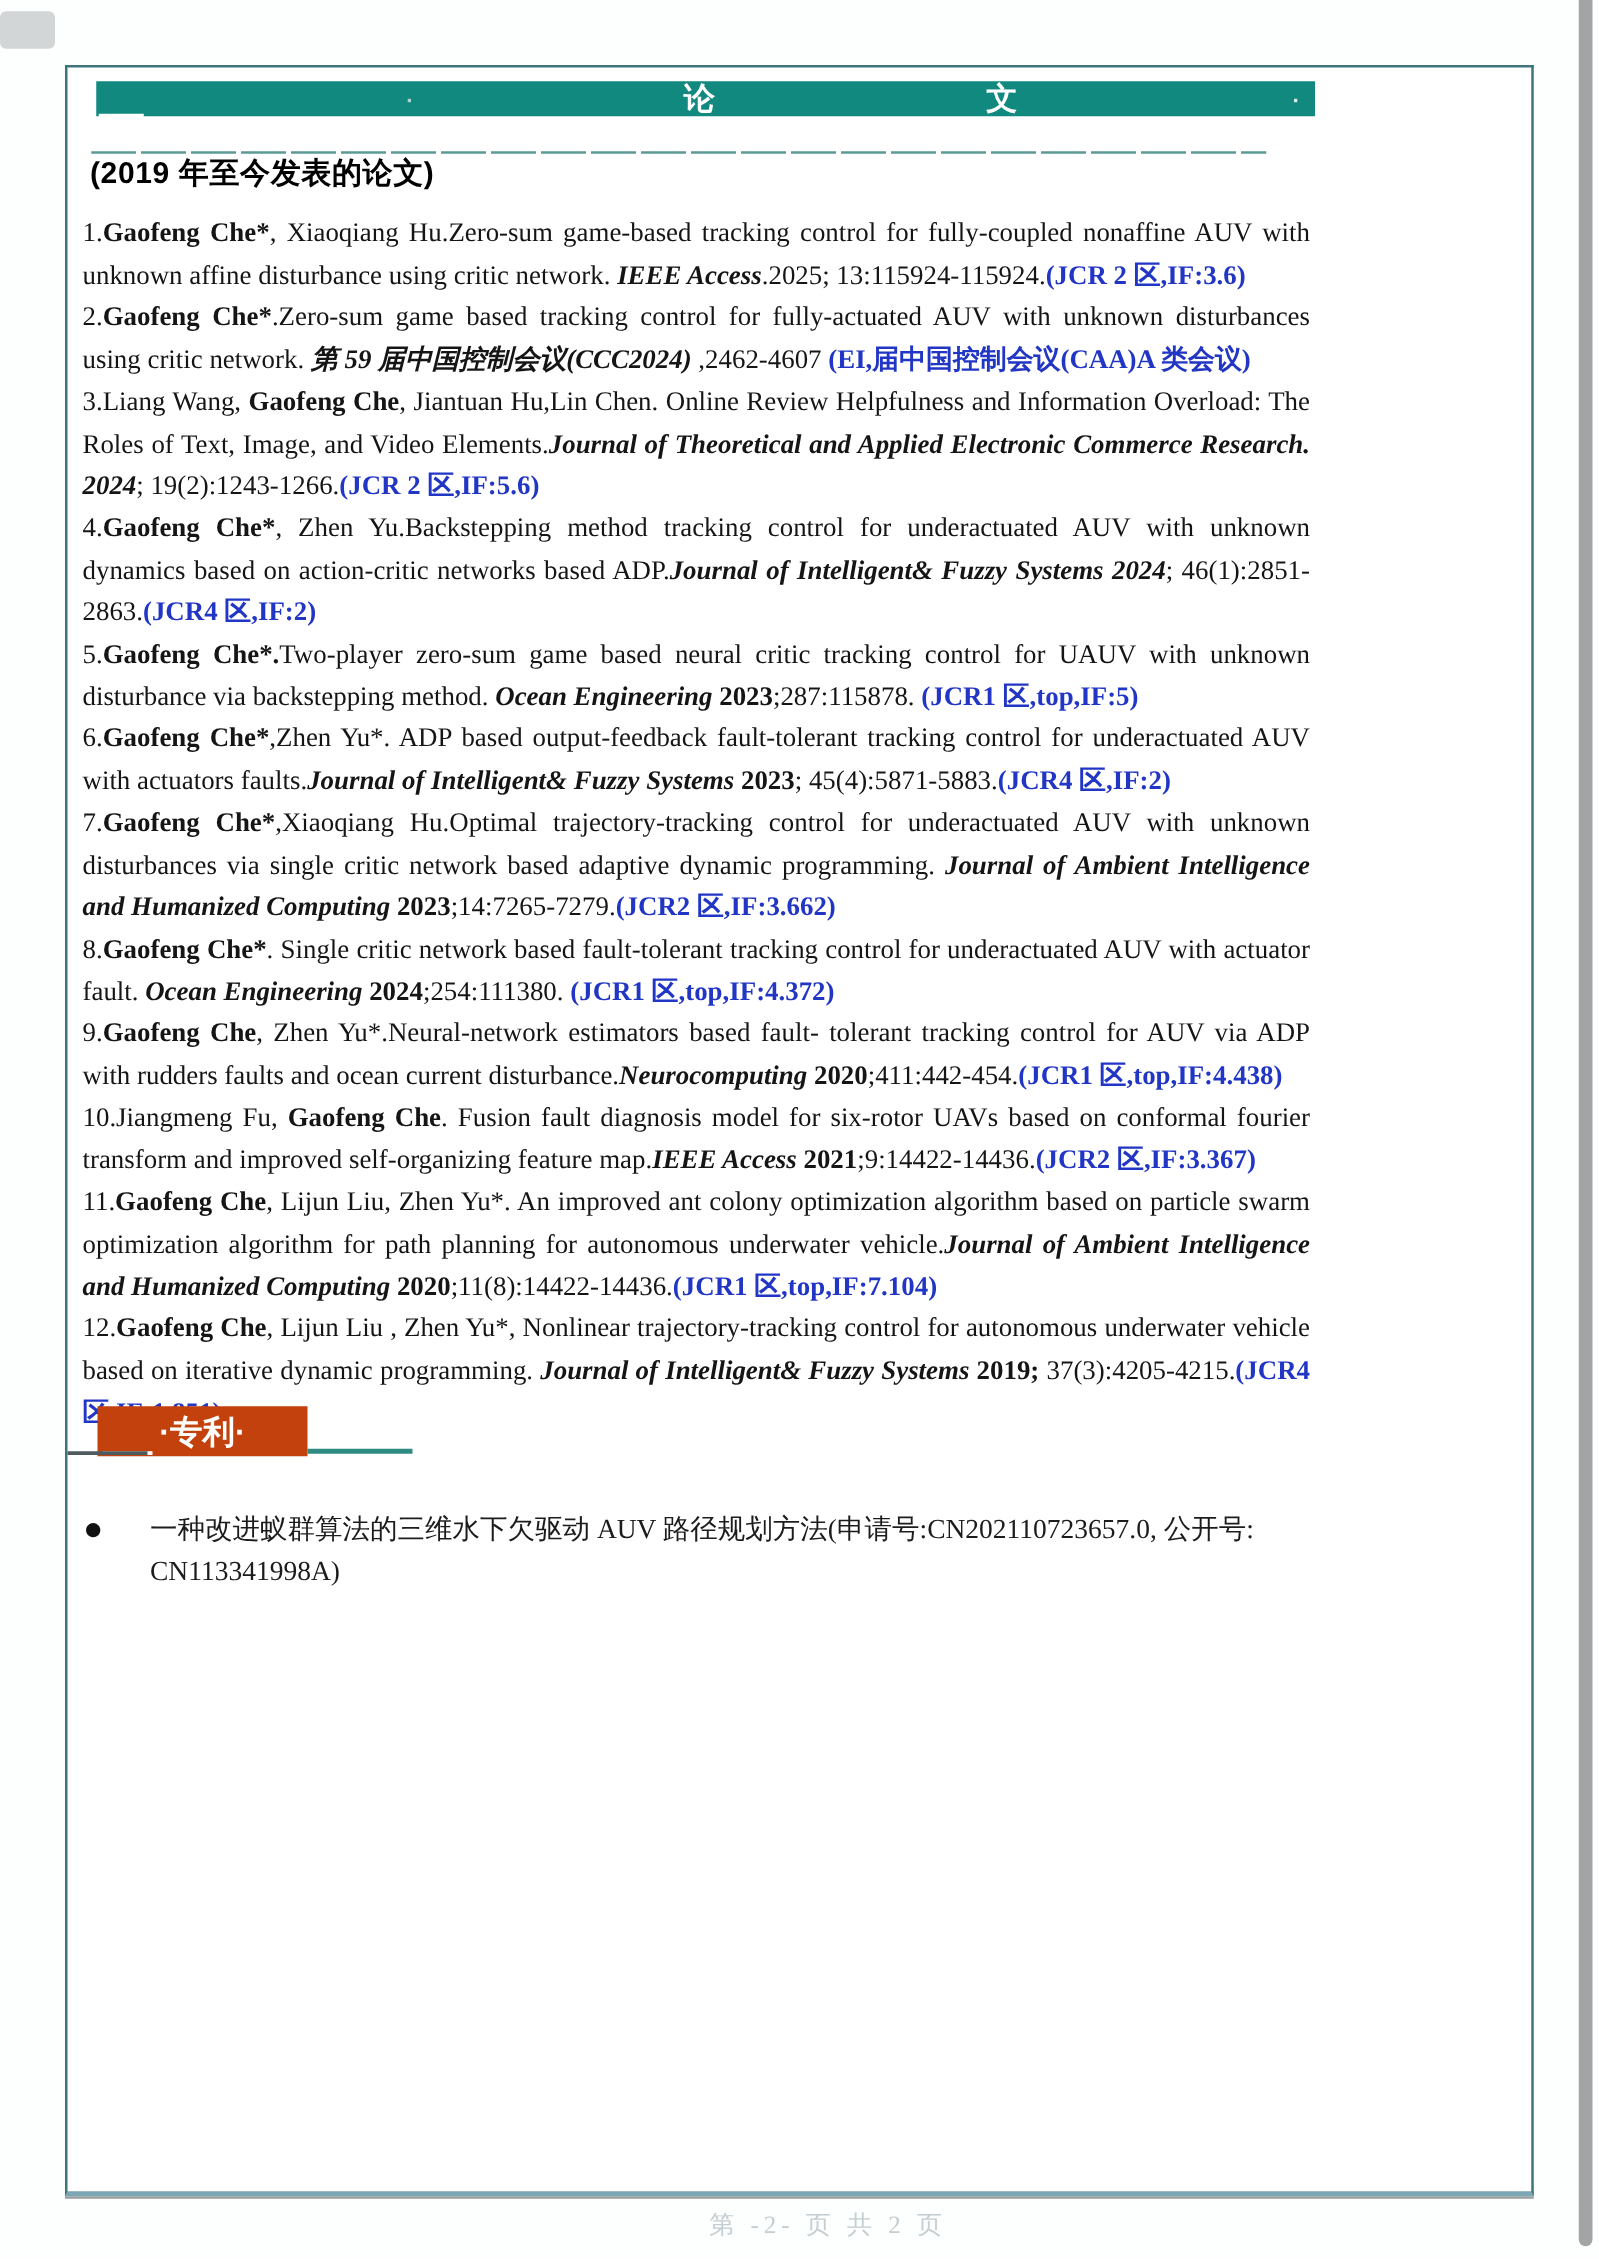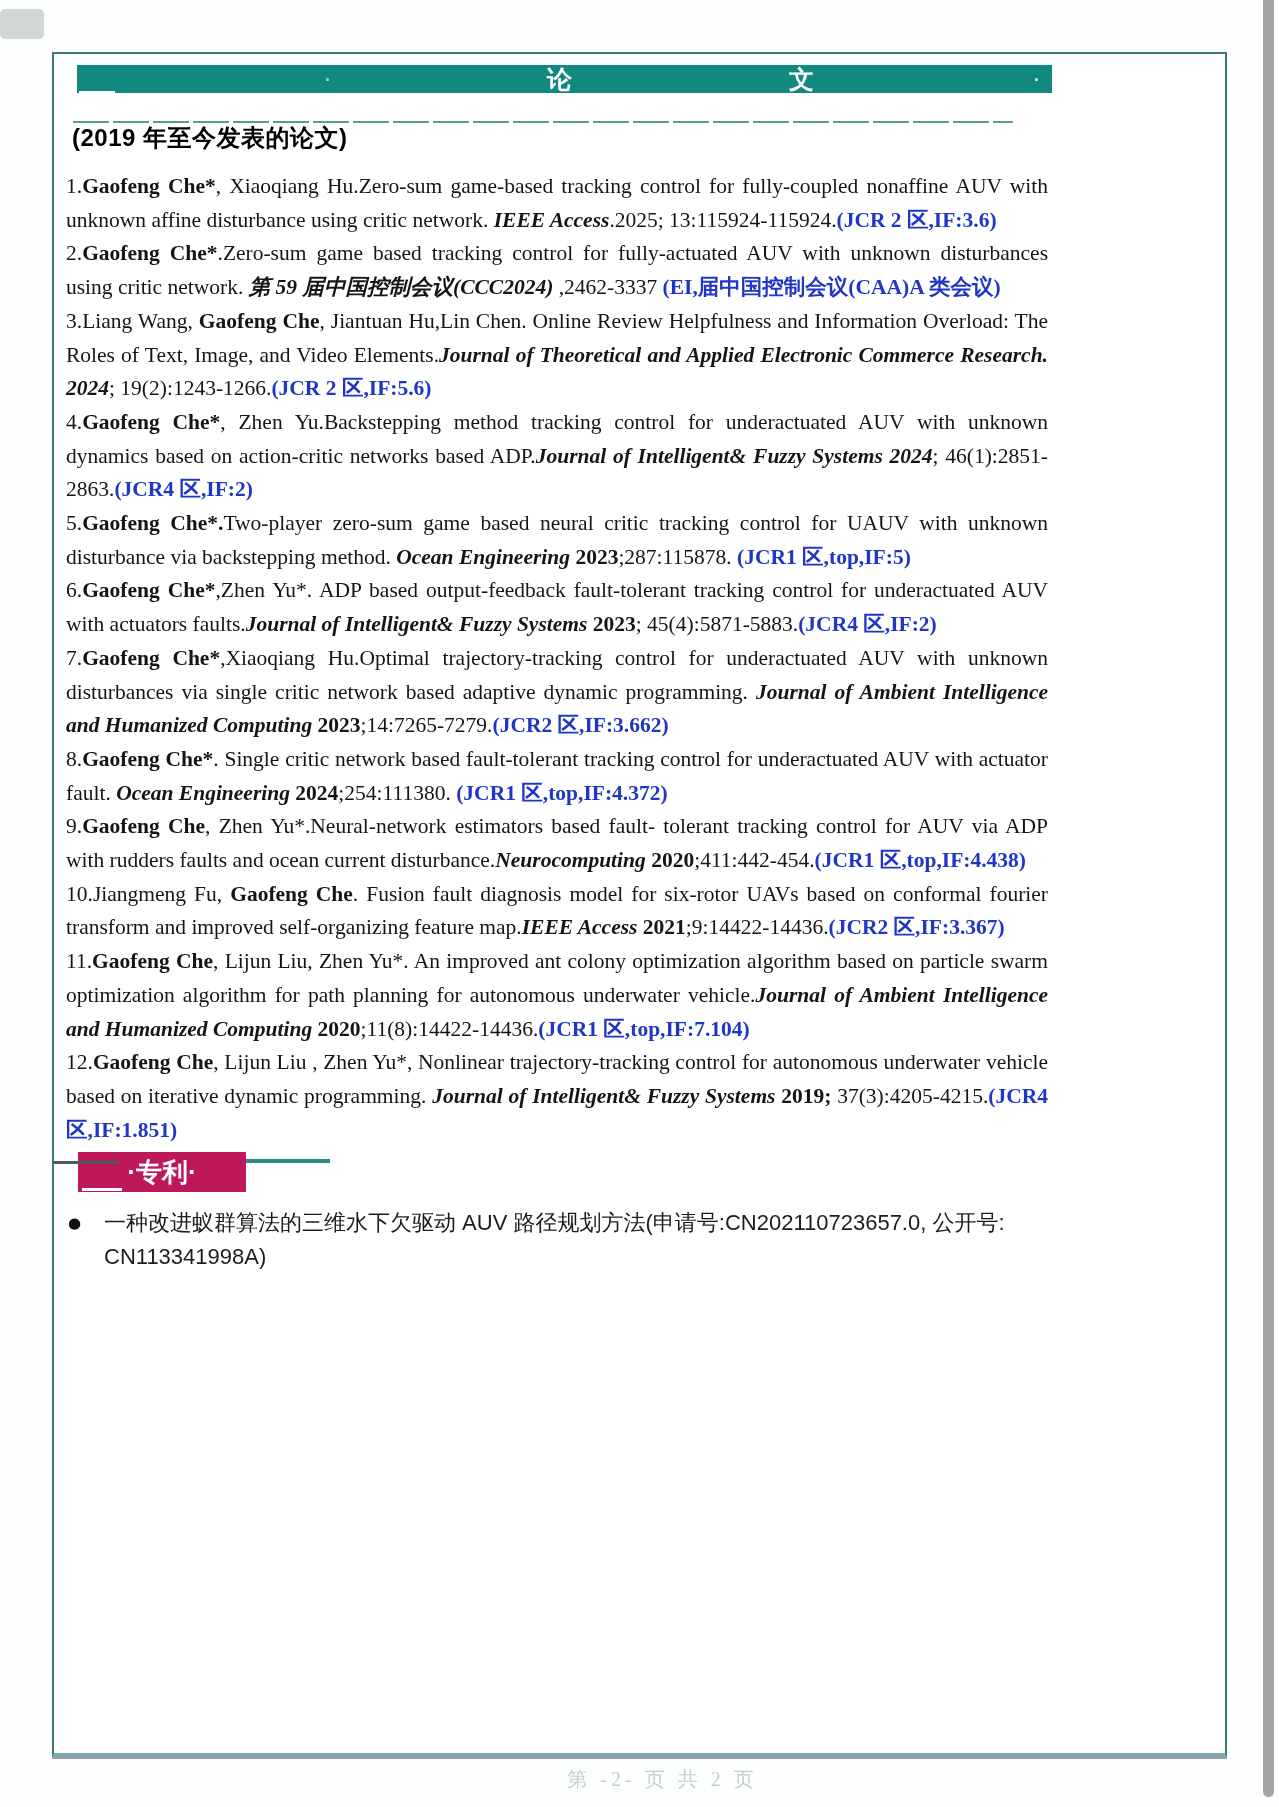--- a/index.html
+++ b/index.html
@@ -66,46 +66,46 @@
     margin:0; text-align:justify;
     font-size:21.5px; line-height:33.7px;
   }
   .seg-n  { font-weight:400; }
   .seg-b  { font-weight:700; }
   .seg-bi { font-weight:700; font-style:italic; }
   .seg-blue { font-weight:700; color:#2236c5; }
   
   .patent-header {
     position:absolute; left:24px; top:1071px; width:168px; height:40px;
-    background:#be185d; color:#fff;
+    background:#c2410c; color:#fff;
     display:flex; align-items:center; justify-content:center;
     font-family:"Liberation Sans", sans-serif;
-    font-weight:700; font-size:26px;margin-top:27px;
+    font-weight:700; font-size:26px;
   }
   .patent-header .box-white-dash {
     position:absolute; left:4px; bottom:1px; width:40px; height:3px; background:#fff;
   }
   .patent-tail-line {
     position:absolute; left:192px; top:1105px; width:84px; height:4px;
     background:#2e8b82;
   }
   .patent-left-dash {
     position:absolute; left:0px; top:1107px; width:64px; height:3px;
     background:#4d5a5e;
   }
   .patent-list { position:absolute; left:14px; top:1152px; width:1000px; }
   .patent-item { display:flex; align-items:flex-start; }
   .patent-bullet {
     width:36px; font-size:15px; line-height:34px; color:#111;
     font-family:"DejaVu Sans", sans-serif;
   }
   .patent-text { width:945px; }
   .patent-line {
-    font-family:Liberation Sans, sans-serif;
-    font-size:22px; line-height:34px; color:#1c1c1c;
+    font-family:Liberation Serif, serif;
+    font-size:22px; line-height:34px; color:#1c1c1c;margin-left:16px;
   }
   
   .footer {
     position:absolute; left:0; top:1766px; width:1279px;
     text-align:center; color:#c3ced3;
     font-size:20px; letter-spacing:4px;
     font-family:"Liberation Serif", serif;
     margin-left:23px;
   }
 </style>
@@ -126,21 +126,21 @@
       <span class="hdr-dot dot-right">·</span>
       <span class="bar-white-dash"></span>
     </div>
 
     <div class="deco-line"></div>
 
     <div class="subtitle">(2019 年至今发表的论文)</div>
 
     <div class="pub-list" id="pubList">
         <p class="pub"><span class="seg-n">1.</span><span class="seg-b">Gaofeng Che*</span><span class="seg-n">, Xiaoqiang Hu.Zero-sum game-based tracking control for fully-coupled nonaffine AUV with unknown affine disturbance using critic network. </span><span class="seg-bi">IEEE Access</span><span class="seg-n">.2025; 13:115924-115924.</span><span class="seg-blue">(JCR 2 区,IF:3.6)</span></p>
-        <p class="pub"><span class="seg-n">2.</span><span class="seg-b">Gaofeng Che*</span><span class="seg-n">.Zero-sum game based tracking control for fully-actuated AUV with unknown disturbances using critic network. </span><span class="seg-bi">第 59 届中国控制会议(CCC2024)</span><span class="seg-n"> ,2462-3337 </span><span class="seg-blue">(EI,届中国控制会议(CAA)A 类会议)</span></p>
+        <p class="pub"><span class="seg-n">2.</span><span class="seg-b">Gaofeng Che*</span><span class="seg-n">.Zero-sum game based tracking control for fully-actuated AUV with unknown disturbances using critic network. </span><span class="seg-bi">第 59 届中国控制会议(CCC2024)</span><span class="seg-n"> ,2462-4607 </span><span class="seg-blue">(EI,届中国控制会议(CAA)A 类会议)</span></p>
         <p class="pub"><span class="seg-n">3.Liang Wang, </span><span class="seg-b">Gaofeng Che</span><span class="seg-n">, Jiantuan Hu,Lin Chen. Online Review Helpfulness and Information Overload: The Roles of Text, Image, and Video Elements.</span><span class="seg-bi">Journal of Theoretical and Applied Electronic Commerce Research. 2024</span><span class="seg-n">; 19(2):1243-1266.</span><span class="seg-blue">(JCR 2 区,IF:5.6)</span></p>
         <p class="pub"><span class="seg-n">4.</span><span class="seg-b">Gaofeng Che*</span><span class="seg-n">, Zhen Yu.Backstepping method tracking control for underactuated AUV with unknown dynamics based on action-critic networks based ADP.</span><span class="seg-bi">Journal of Intelligent&amp; Fuzzy Systems 2024</span><span class="seg-n">; 46(1):2851-2863.</span><span class="seg-blue">(JCR4 区,IF:2)</span></p>
         <p class="pub"><span class="seg-n">5.</span><span class="seg-b">Gaofeng Che*.</span><span class="seg-n">Two-player zero-sum game based neural critic tracking control for UAUV with unknown disturbance via backstepping method. </span><span class="seg-bi">Ocean Engineering </span><span class="seg-b">2023</span><span class="seg-n">;287:115878. </span><span class="seg-blue">(JCR1 区,top,IF:5)</span></p>
         <p class="pub"><span class="seg-n">6.</span><span class="seg-b">Gaofeng Che*</span><span class="seg-n">,Zhen Yu*. ADP based output-feedback fault-tolerant tracking control for underactuated AUV with actuators faults.</span><span class="seg-bi">Journal of Intelligent&amp; Fuzzy Systems </span><span class="seg-b">2023</span><span class="seg-n">; 45(4):5871-5883.</span><span class="seg-blue">(JCR4 区,IF:2)</span></p>
         <p class="pub"><span class="seg-n">7.</span><span class="seg-b">Gaofeng Che*</span><span class="seg-n">,Xiaoqiang Hu.Optimal trajectory-tracking control for underactuated AUV with unknown disturbances via single critic network based adaptive dynamic programming. </span><span class="seg-bi">Journal of Ambient Intelligence and Humanized Computing </span><span class="seg-b">2023</span><span class="seg-n">;14:7265-7279.</span><span class="seg-blue">(JCR2 区,IF:3.662)</span></p>
         <p class="pub"><span class="seg-n">8.</span><span class="seg-b">Gaofeng Che*</span><span class="seg-n">. Single critic network based fault-tolerant tracking control for underactuated AUV with actuator fault. </span><span class="seg-bi">Ocean Engineering </span><span class="seg-b">2024</span><span class="seg-n">;254:111380. </span><span class="seg-blue">(JCR1 区,top,IF:4.372)</span></p>
         <p class="pub"><span class="seg-n">9.</span><span class="seg-b">Gaofeng Che</span><span class="seg-n">, Zhen Yu*.Neural-network estimators based fault- tolerant tracking control for AUV via ADP with rudders faults and ocean current disturbance.</span><span class="seg-bi">Neurocomputing </span><span class="seg-b">2020</span><span class="seg-n">;411:442-454.</span><span class="seg-blue">(JCR1 区,top,IF:4.438)</span></p>
         <p class="pub"><span class="seg-n">10.Jiangmeng Fu, </span><span class="seg-b">Gaofeng Che</span><span class="seg-n">. Fusion fault diagnosis model for six-rotor UAVs based on conformal fourier transform and improved self-organizing feature map.</span><span class="seg-bi">IEEE Access </span><span class="seg-b">2021</span><span class="seg-n">;9:14422-14436.</span><span class="seg-blue">(JCR2 区,IF:3.367)</span></p>
         <p class="pub"><span class="seg-n">11.</span><span class="seg-b">Gaofeng Che</span><span class="seg-n">, Lijun Liu, Zhen Yu*. An improved ant colony optimization algorithm based on particle swarm optimization algorithm for path planning for autonomous underwater vehicle.</span><span class="seg-bi">Journal of Ambient Intelligence and Humanized Computing </span><span class="seg-b">2020</span><span class="seg-n">;11(8):14422-14436.</span><span class="seg-blue">(JCR1 区,top,IF:7.104)</span></p>
         <p class="pub"><span class="seg-n">12.</span><span class="seg-b">Gaofeng Che</span><span class="seg-n">, Lijun Liu , Zhen Yu*, Nonlinear trajectory-tracking control for autonomous underwater vehicle based on iterative dynamic programming. </span><span class="seg-bi">Journal of Intelligent&amp; Fuzzy Systems </span><span class="seg-b">2019;</span><span class="seg-n"> 37(3):4205-4215.</span><span class="seg-blue">(JCR4 区,IF:1.851)</span></p>

